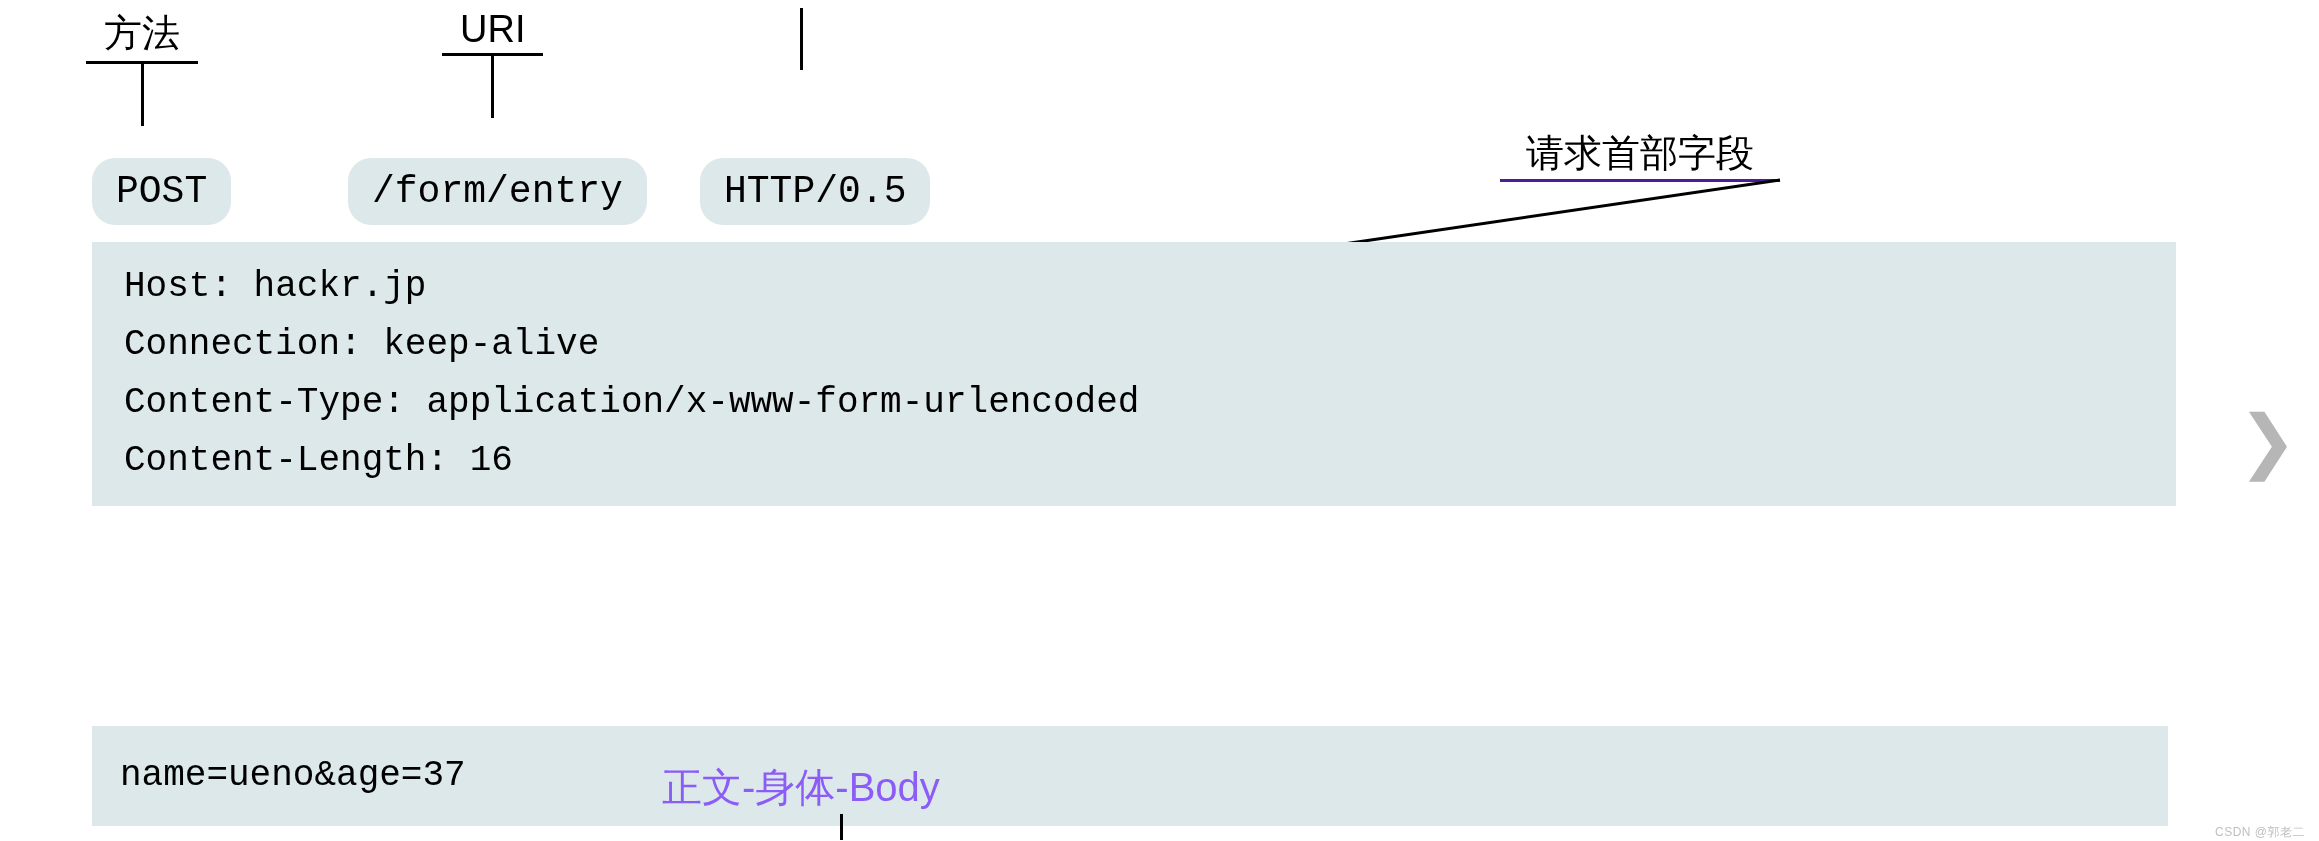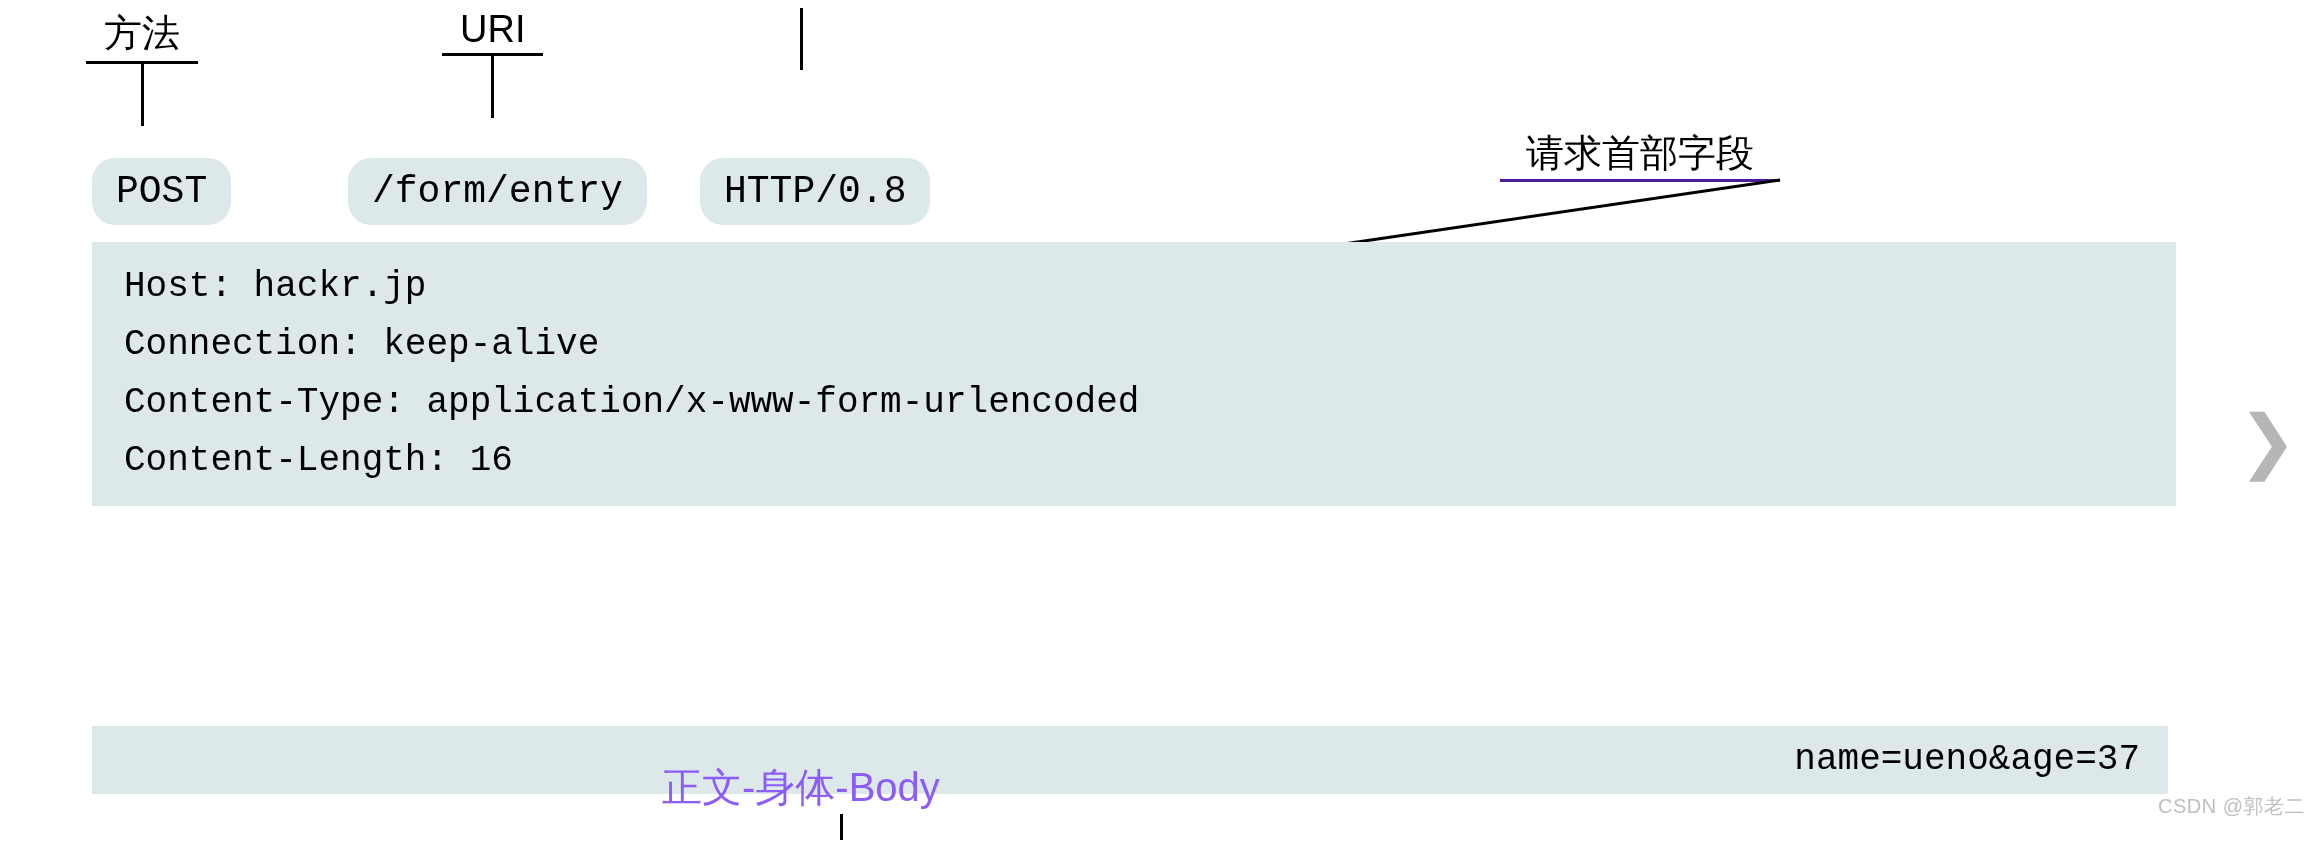--- a/index.html
+++ b/index.html
@@ -70,22 +70,22 @@
   }
   .chevron {
     position: absolute;
     font-size: 70px;
     color: #b6b6b6;
     font-family: sans-serif;
   }
   .watermark {
     position: absolute;
     right: 14px;
-    bottom: 21px;
-    font-size: 20px;
+    bottom: 0;
+    font-size: 12px;
     color: #bfbfbf;
     letter-spacing: 0.5px;
   }
   svg.connector {
     position: absolute;
     overflow: visible;
     pointer-events: none;
   }
 </style>
 </head>
@@ -100,35 +100,35 @@
   <span class="underline">URI</span>
   <div class="stem"></div>
 </div>
 
 <div class="label-top" style="left:800px; top:8px;">
   <div class="stem"></div>
 </div>
 
 <div class="chip mono" style="left:92px;  top:158px;"><span>POST</span></div>
 <div class="chip mono" style="left:312px; top:158px;margin-left:36px;"><span>/form/entry</span></div>
-<div class="chip mono" style="left:700px; top:158px;"><span>HTTP/0.8</span></div>
+<div class="chip mono" style="left:700px; top:158px;"><span>HTTP/0.5</span></div>
 
 <div class="header-right" style="left:1500px; top:128px;">
   <span class="txt">请求首部字段</span>
 </div>
 <svg class="connector" style="left:1330px; top:176px;" width="460" height="74">
   <line x1="0" y1="70" x2="450" y2="4" stroke="#000" stroke-width="3"></line>
 </svg>
 
 <div class="block mono" style="left:92px; top:242px; width:2020px;"><span>Host: hackr.jp
 Connection: keep-alive
 Content-Type: application/x-www-form-urlencoded
 Content-Length: 16</span></div>
 
-<div class="block mono" style="left:92px; top:726px; width:2020px; line-height:48px; padding:10px 28px;text-align:right;"><span>name=ueno&amp;age=37</span></div>
+<div class="block mono" style="left:92px; top:726px; width:2020px; line-height:48px; padding:26px 28px;"><span>name=ueno&amp;age=37</span></div>
 
 <div class="body-label" style="left:662px; top:760px;">
   <span>正文-身体-Body</span>
 </div>
 
 <div style="position:absolute; left:840px; top:814px; width:3px; height:26px; background:#000;"></div>
 
 <div class="chevron" style="right:22px; top:400px;">❯</div>
 
 <div class="watermark"><span>CSDN @郭老二</span></div>

